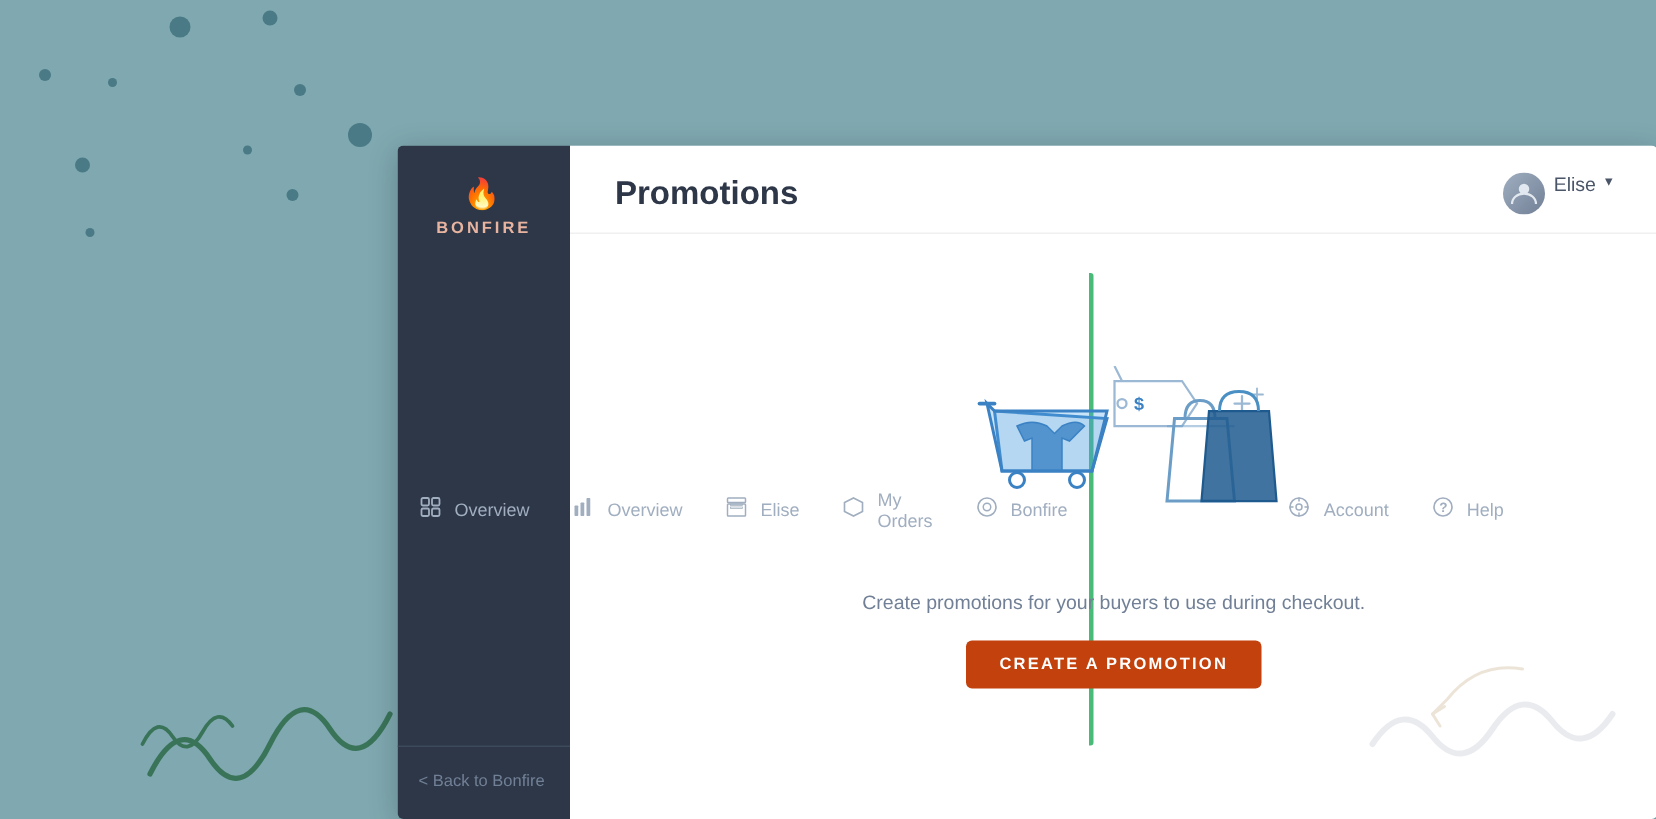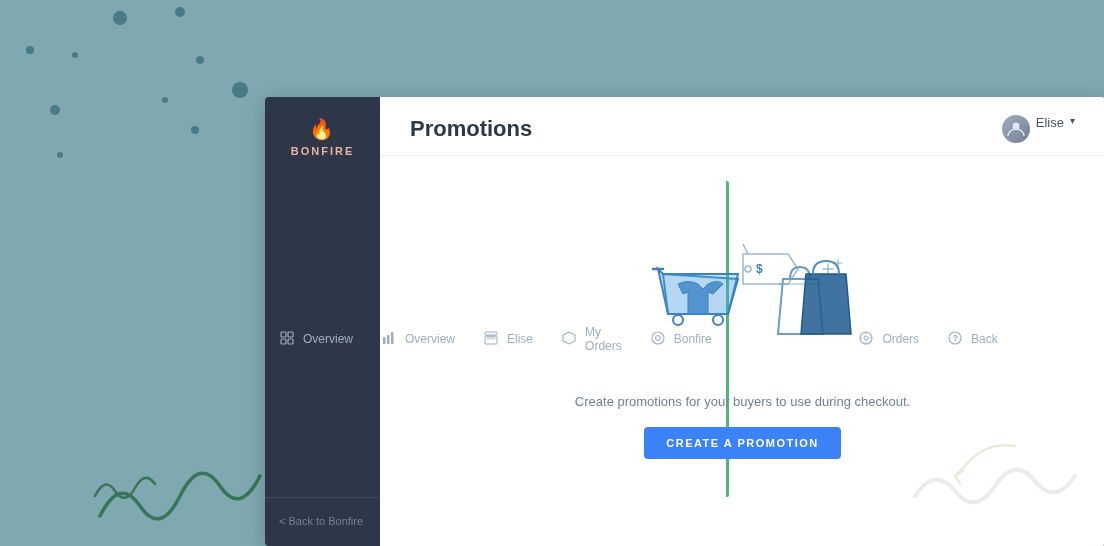--- a/index.html
+++ b/index.html
@@ -198,21 +198,21 @@
     }
 
     .promo-text {
       font-size: 13px;
       color: #718096;
       text-align: right;
       margin-bottom: 18px;
     }
 
     .create-btn {
-      background: #3b82f6;
+      background: #c2410c;
       color: #fff;
       border: none;
       padding: 10px 22px;
       border-radius: 4px;
       font-size: 11px;
       font-weight: 700;
       letter-spacing: 1.5px;
       text-transform: uppercase;
       cursor: pointer;
     }
@@ -329,30 +329,30 @@
         <span class="sidebar-icon">
           <svg width="14" height="14" viewBox="0 0 14 14" fill="none">
             <circle cx="7" cy="7" r="6" stroke="#a0aec0" stroke-width="1.1" fill="none"></circle>
             <circle cx="7" cy="7" r="2" stroke="#a0aec0" stroke-width="1" fill="none"></circle>
             <line x1="7" y1="1" x2="7" y2="3" stroke="#a0aec0" stroke-width="1" stroke-linecap="round"></line>
             <line x1="7" y1="11" x2="7" y2="13" stroke="#a0aec0" stroke-width="1" stroke-linecap="round"></line>
             <line x1="1" y1="7" x2="3" y2="7" stroke="#a0aec0" stroke-width="1" stroke-linecap="round"></line>
             <line x1="11" y1="7" x2="13" y2="7" stroke="#a0aec0" stroke-width="1" stroke-linecap="round"></line>
           </svg>
         </span>
-        <span>Orders</span>
+        <span>Account</span>
       </a>
       <a class="sidebar-item">
         <span class="sidebar-icon">
           <svg width="14" height="14" viewBox="0 0 14 14" fill="none">
             <circle cx="7" cy="7" r="6" stroke="#a0aec0" stroke-width="1.1" fill="none"></circle>
             <text x="4.5" y="10" font-size="9" fill="#a0aec0" font-weight="bold">?</text>
           </svg>
         </span>
-        <span>Back</span>
+        <span>Help</span>
       </a>
     </div>
 
     <div class="sidebar-bottom">
       <a class="sidebar-item sidebar-item-back">
         <span>&lt; Back to Bonfire</span>
       </a>
     </div>
   </nav>
 

